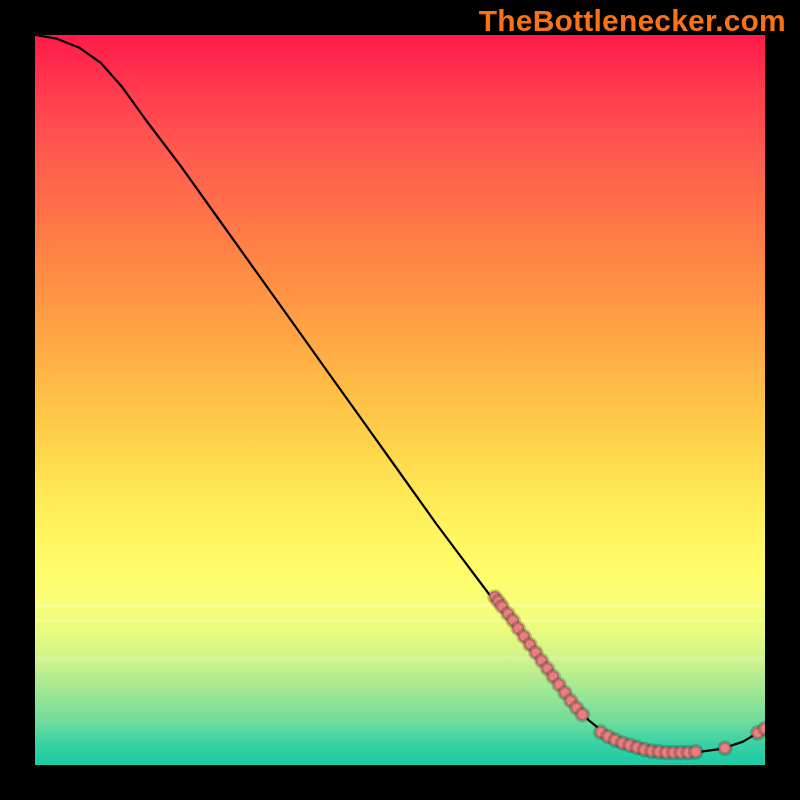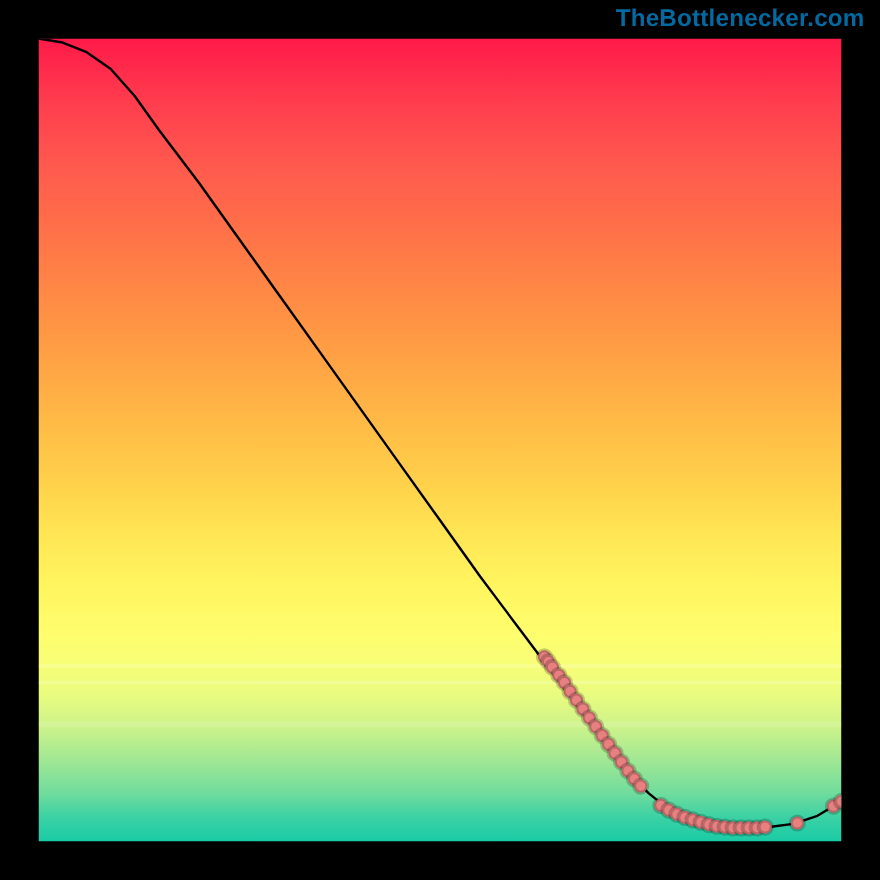--- a/index.html
+++ b/index.html
@@ -14,22 +14,22 @@
   .frame {
     position: relative;
     width: 800px;
     height: 800px;
     background: #000;
   }
   .watermark {
     position: absolute;
     top: 4px;
     right: 14px;
-    color: #0369a1;
-    font-size: 22px;
+    color: #f97316;
+    font-size: 30px;
     font-weight: 600;
     letter-spacing: 0.2px;
     user-select: none;
     z-index: 10;
   }
   .plot-outer {
     position: absolute;
     left: 33px;
     top: 33px;
     width: 734px;

